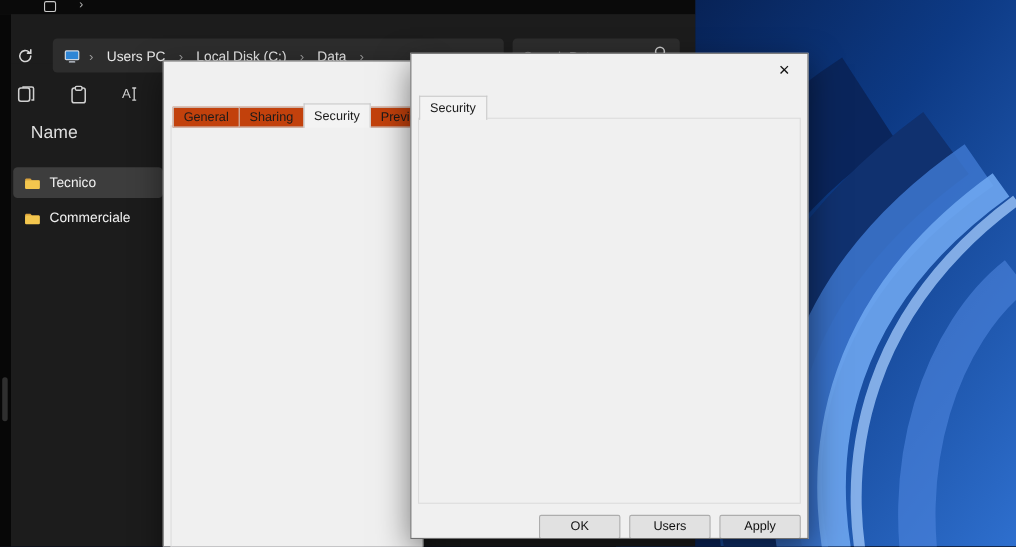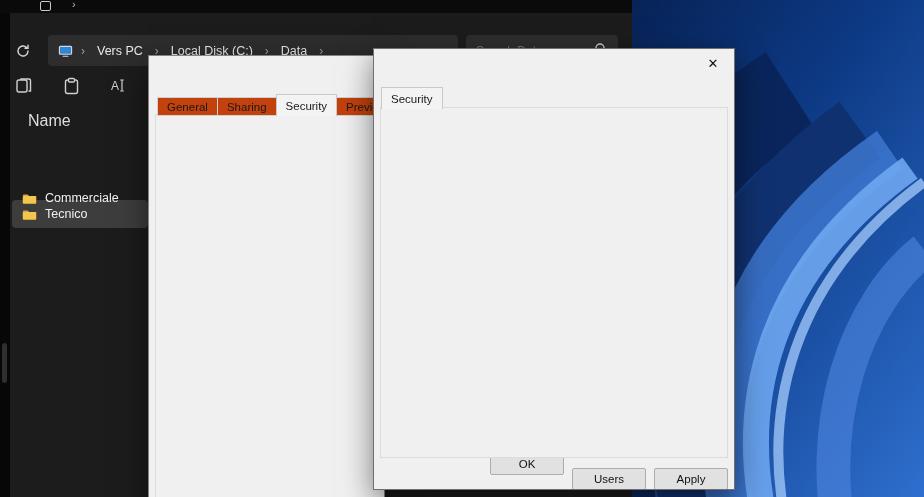--- a/index.html
+++ b/index.html
@@ -129,21 +129,21 @@
       </div>
 
       <div class="breadcrumb">
         <span class="icon14">
           <svg width="16" height="16" viewBox="0 0 16 16">
               <rect x="1.5" y="3" width="13" height="8.5" rx="1" fill="#2f86d6" stroke="#cfd8e3" stroke-width="1.2"></rect>
               <path d="M5.5 13.6h5" stroke="#cfd8e3" stroke-width="1.3" stroke-linecap="round"></path>
             </svg>
         </span>
         <span class="bc-sep">›</span>
-        <span class="bc-item">Vers PC</span>
+        <span class="bc-item">Users PC</span>
         <span class="bc-sep">›</span>
         <span class="bc-item">Local Disk (C:)</span>
         <span class="bc-sep">›</span>
         <span class="bc-item">Data</span>
         <span class="bc-sep">›</span>
       </div>
 
       <div class="searchbox">
         <input type="text" placeholder="Search Data" style="">
         <span class="mag">
@@ -169,21 +169,21 @@
     </div>
     <div class="cmdbar-icon" style="left:106px;">
       <svg width="20" height="20" viewBox="0 0 20 20">
           <text x="3" y="13.5" font-size="12" fill="#d0d0d0" font-family="Liberation Sans, sans-serif">A</text>
           <path d="M14 4v11 M12.2 4h3.6 M12.2 15h3.6" stroke="#d0d0d0" stroke-width="1.2"></path>
         </svg>
     </div>
 
     <div class="list-header">Name</div>
 
-    <div class="file-row sel" style="top:152px;margin-top:48px;">
+    <div class="file-row sel" style="top:152px;">
       <span class="icon14">
         <svg width="18" height="15" viewBox="0 0 20 16">
             <path d="M1 4.5c0-1.2.8-2 2-2h4.5l2 2H17c1.2 0 2 .8 2 2V5H1z" fill="#dba33c"></path>
             <rect x="1" y="4.5" width="18" height="10.5" rx="1.5" fill="#f3c64e"></rect>
           </svg>
       </span>
       <span>Tecnico</span>
     </div>
     <div class="file-row" style="top:184px;text-align:right;">
       <span class="icon14">
@@ -387,18 +387,18 @@
         <span class="cb allow cb-inherited"></span>
         <span class="cb deny cb-unchecked"></span>
       </div>
       <div class="prow">
         <span class="pname">Write</span>
         <span class="cb allow cb-checked"></span>
         <span class="cb deny cb-unchecked"></span>
       </div>
     </div>
 
-    <div class="wbtn" style="left:116px; top:404px; width:74px;">OK</div>
+    <div class="wbtn" style="left:116px; top:419px; width:74px;">OK</div>
     <div class="wbtn" style="left:198px; top:419px; width:74px;">Users</div>
     <div class="wbtn" style="left:280px; top:419px; width:74px;">Apply</div>
   </div>
 
 </div>
 
 </body></html>

